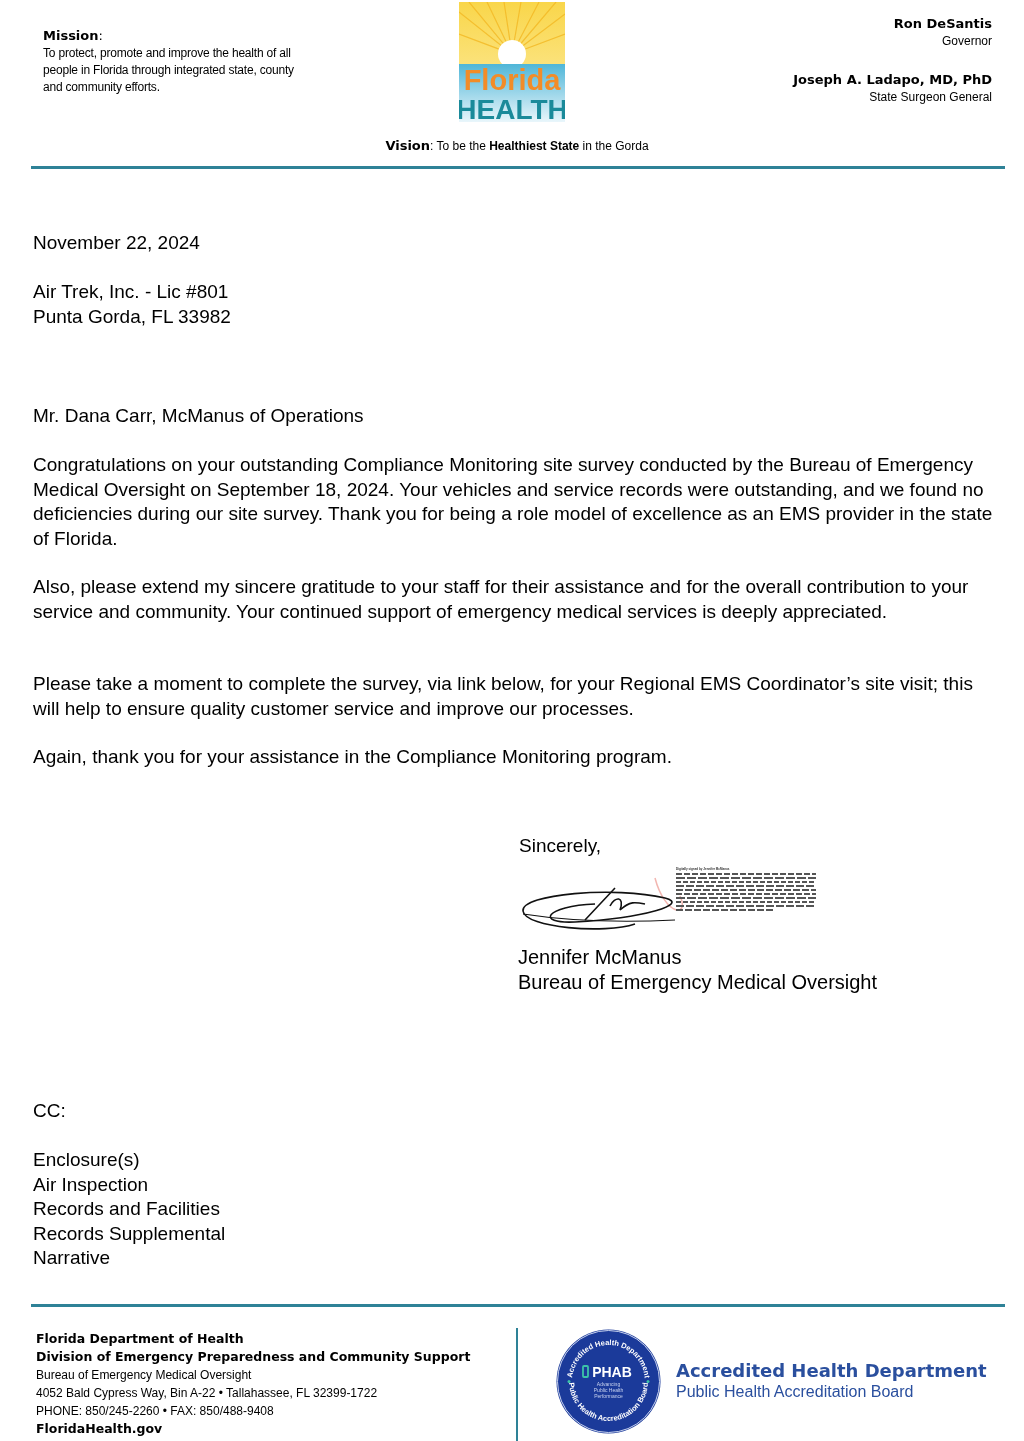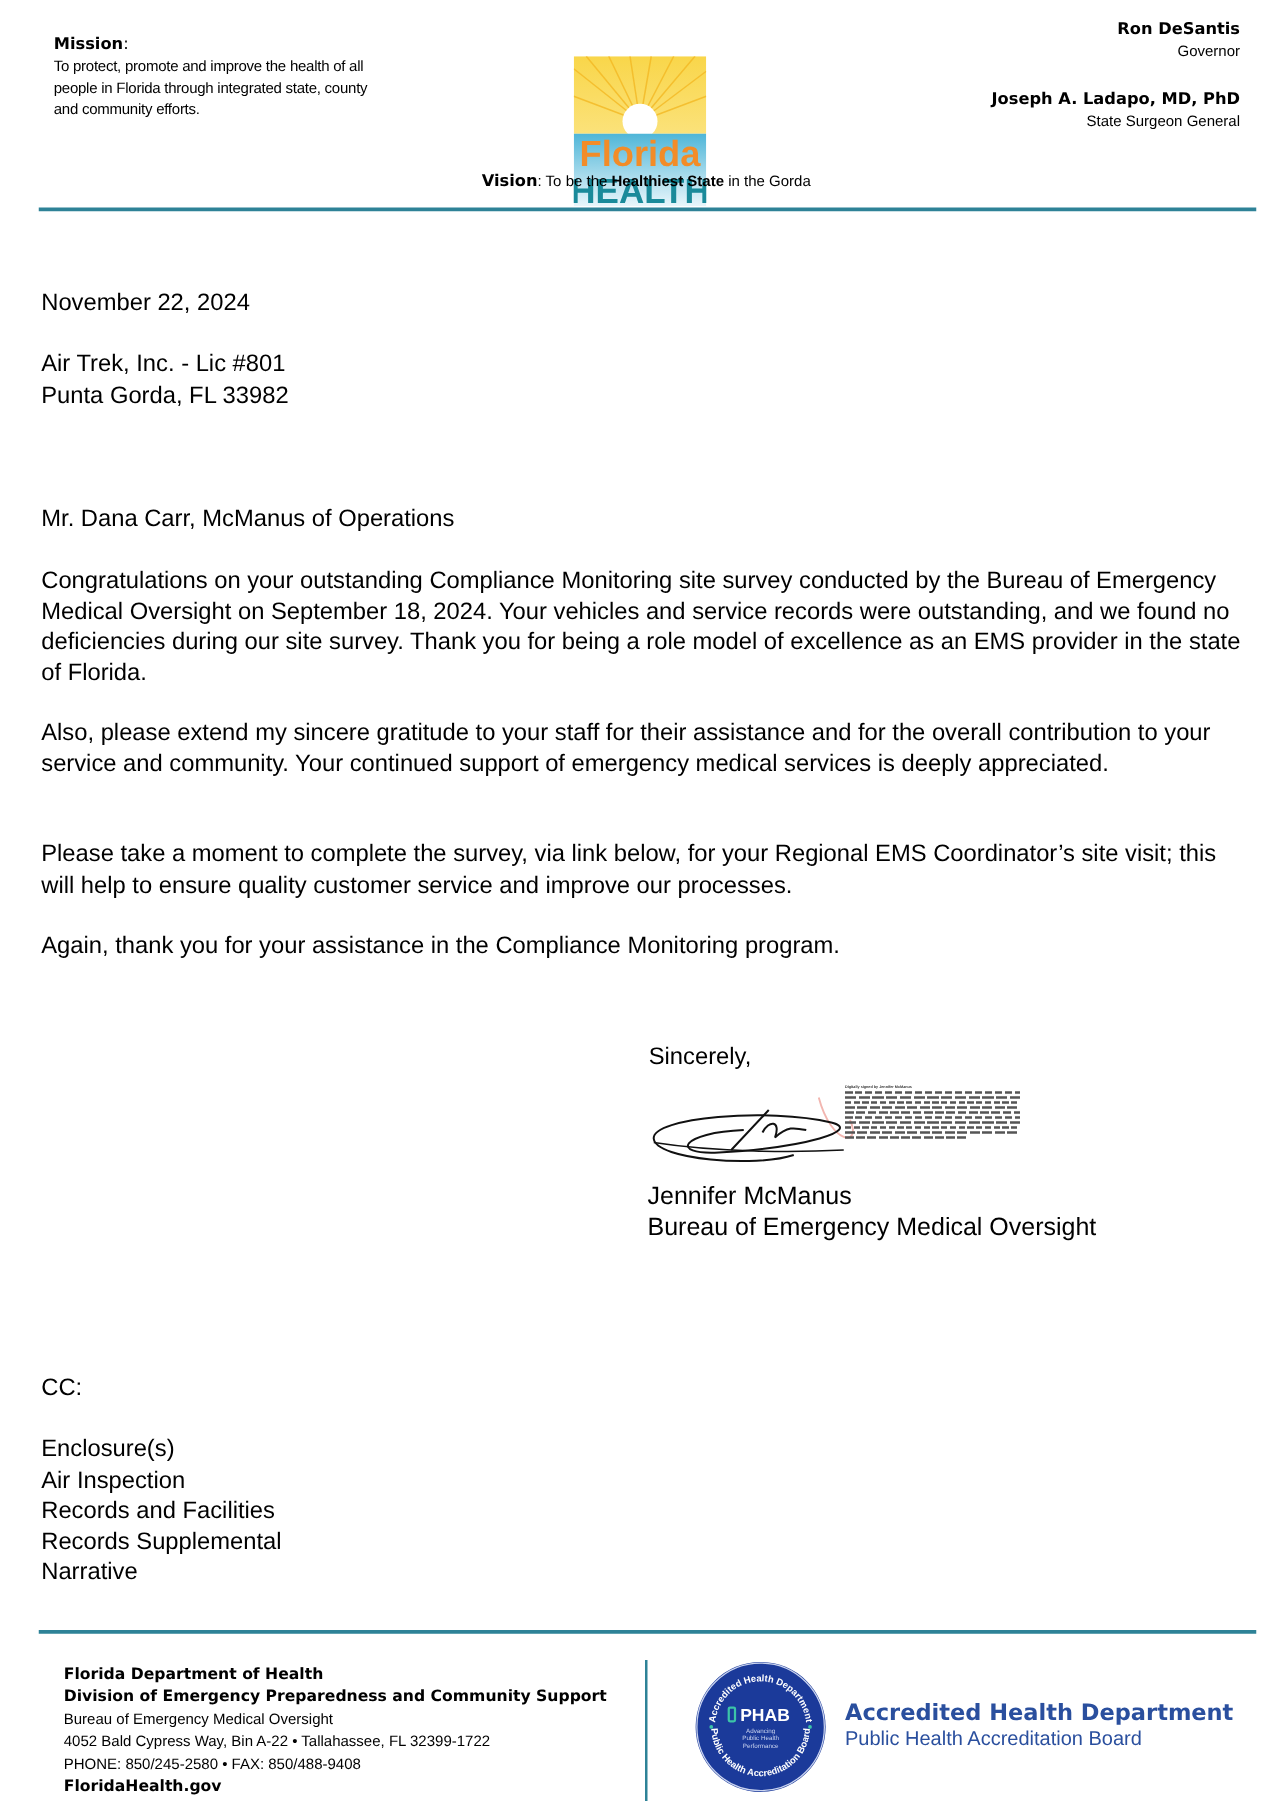--- a/index.html
+++ b/index.html
@@ -5,21 +5,21 @@
   html, body { margin: 0; padding: 0; background: #ffffff; }
   body { width: 1024px; height: 1441px; position: relative; overflow: hidden;
          font-family: "Liberation Sans", sans-serif; color: #000; }
   .abs { position: absolute; }
 
   
   .mission { left: 43px; top: 28px; width: 260px; }
   .mission .label { font-family: "DejaVu Sans", sans-serif; font-weight: bold; font-size: 13px; }
   .mission .text { font-size: 12px; line-height: 17px; margin-top: 2px; letter-spacing: -0.2px; }
 
-  .logo { left: 459px; top: 2px; width: 106px; height: 117px; margin-top: 43px; }
+  .logo { left: 459px; top: 2px; width: 106px; height: 117px; }
 
   .officials { right: 32px; top: 16px; text-align: right; margin-left: 37px; }
   .officials .name { font-family: "DejaVu Sans", sans-serif; font-weight: bold; font-size: 13px; }
   .officials .title { font-size: 12px; margin-top: 3px; }
   .officials .gap { height: 24px; }
 
   .vision { left: 0; width: 1034px; top: 138px; text-align: center; font-size: 12px; }
   .vision .vlabel { font-family: "DejaVu Sans", sans-serif; font-weight: bold; font-size: 13px; }
 
   .rule { left: 31px; width: 974px; height: 3px; background: #2e8297; }
@@ -38,21 +38,21 @@
 
   .closing { left: 519px; top: 835px; font-size: 19px; }
   .signature { left: 515px; top: 866px; width: 300px; height: 72px; }
   .sig-cert { left: 676px; top: 867px; width: 140px; font-size: 3px; line-height: 4px; color: #333; font-weight: bold; }
   .signer { left: 518px; top: 945px; font-size: 20px; line-height: 24.5px; }
 
   .cc { left: 33px; top: 1100px; font-size: 19px; }
   .enclosures { left: 33px; top: 1148px; font-size: 19px; line-height: 24.5px; }
 
   
-  .footer-left { left: 51px; top: 1330px; font-size: 12px; line-height: 18px; }
+  .footer-left { left: 36px; top: 1330px; font-size: 12px; line-height: 18px; }
   .footer-left .bold { font-family: "DejaVu Sans", sans-serif; font-weight: bold; font-size: 12.5px; }
   .footer-divider { left: 516px; top: 1328px; width: 2px; height: 113px; background: #2e8297; }
   .phab-seal { left: 555px; top: 1328px; width: 107px; height: 107px; }
   .phab-text { left: 676px; top: 1360px; }
   .phab-text .t1 { font-family: "DejaVu Sans", sans-serif; font-weight: bold; font-size: 18px; color: #2a4f9e; }
   .phab-text .t2 { font-size: 16px; color: #2a4f9e; margin-top: 2px; }
 </style>
 </head>
 <body>
 
@@ -160,21 +160,21 @@
   <div>Narrative</div>
 </div>
 
 <div class="abs rule bottom"></div>
 
 <div class="abs footer-left">
   <div class="bold">Florida Department of Health</div>
   <div class="bold">Division of Emergency Preparedness and Community Support</div>
   <div>Bureau of Emergency Medical Oversight</div>
   <div>4052 Bald Cypress Way, Bin A-22 • Tallahassee, FL 32399-1722</div>
-  <div>PHONE: 850/245-2580 • FAX: 850/488-9408</div>
+  <div>PHONE: 850/245-2260 • FAX: 850/488-9408</div>
   <div class="bold">FloridaHealth.gov</div>
 </div>
 
 <div class="abs footer-divider"></div>
 
 <div class="abs phab-seal">
   <svg width="107" height="107" viewBox="0 0 107 107">
     <defs>
       <path id="arcTop" d="M 17 53.5 A 36.5 36.5 0 0 1 90 53.5"></path>
       <path id="arcBot" d="M 14 53.5 A 39.5 39.5 0 0 0 93 53.5"></path>

